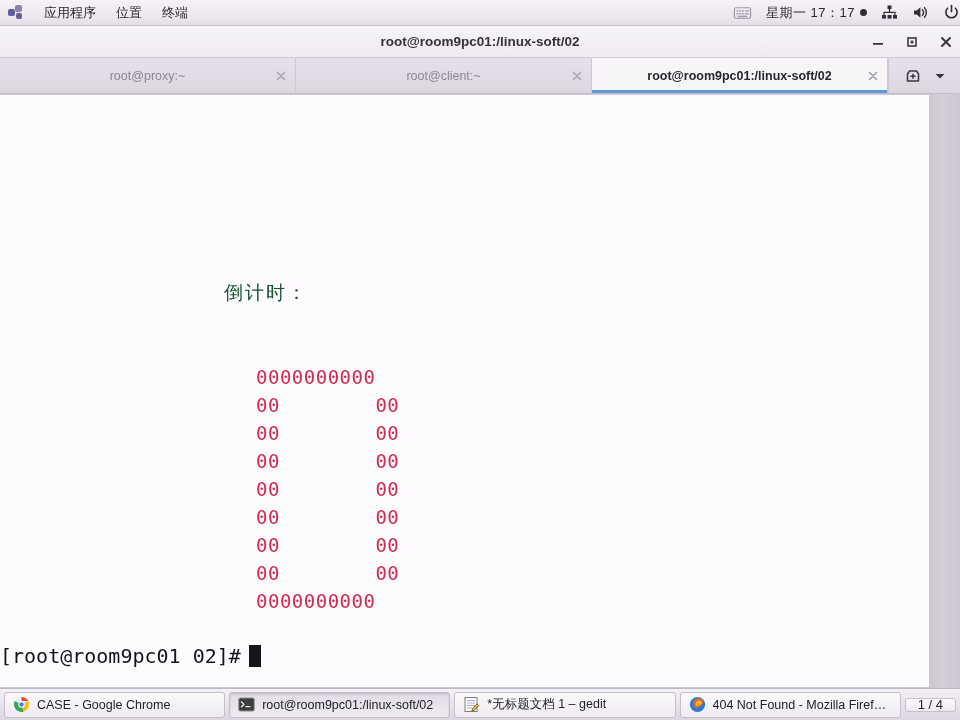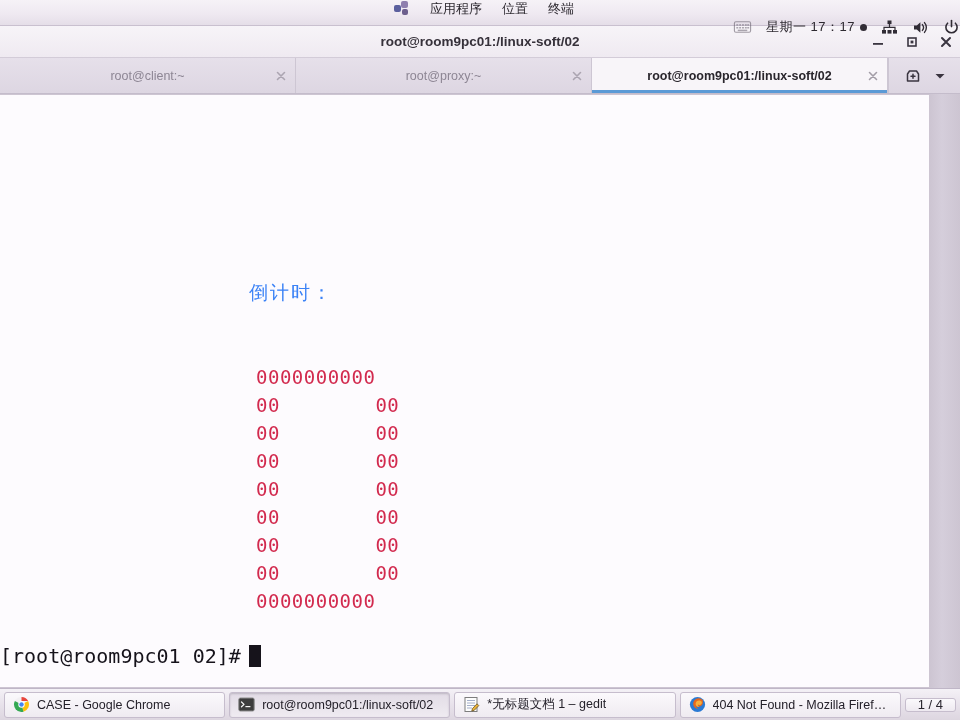--- a/index.html
+++ b/index.html
@@ -11,21 +11,20 @@
   }
 
   
   #top-panel {
     position: absolute; left: 0; top: 0; width: 960px; height: 26px;
     background: linear-gradient(to bottom, #f6f2f7 0%, #efe9f1 55%, #e5dee8 100%);
     border-bottom: 1px solid #c9c0cf;
     display: flex; align-items: center;
     font-size: 13px; color: #2e2a31;
     z-index: 40;
-    flex-direction: column;
   }
   .panel-menu { display: flex; align-items: center; gap: 20px; padding-left: 8px; }
   .panel-menu-item { cursor: default; white-space: nowrap; }
   #apps-icon { width: 16px; height: 16px; position: relative; display: inline-block; vertical-align: middle; }
   #apps-icon i { position: absolute; display: block; border-radius: 2px; }
   #apps-icon i:nth-child(1) { width: 7px; height: 7px; left: 0; top: 4px; background: #5b5f9e; }
   #apps-icon i:nth-child(2) { width: 7px; height: 7px; left: 7px; top: 0px; background: #8f7fae; }
   #apps-icon i:nth-child(3) { width: 6px; height: 6px; left: 8px; top: 8px; background: #6d5f8d; }
 
   #panel-right { margin-left: auto; display: flex; align-items: center; gap: 14px; }
@@ -94,21 +93,21 @@
     flex: 1; background: #fdfbfe; position: relative; overflow: hidden;
     font-family: "DejaVu Sans Mono", monospace;
     padding: 6px 0 0 0;
     margin: 1px 1px 1px 0;
   }
   #scroll-gutter { width: 30px; background: linear-gradient(to right,#cdc5d2 0%, #d5cedb 40%, #cdc5d2 100%); position: relative; }
 
   #cn-heading {
     position: absolute; left: 224px; top: 185px;
     font-family: "DejaVu Sans", sans-serif;
-    font-size: 19px; color: #3b82f6; letter-spacing: 2px; white-space: pre; margin-left: 25px;
+    font-size: 19px; color: #14532d; letter-spacing: 2px; white-space: pre;
   }
   #ascii-art {
     position: absolute; left: 256px; top: 268px;
     font-family: "DejaVu Sans Mono", monospace;
     font-size: 19px; line-height: 28px;
     color: #d22a4e; white-space: pre; letter-spacing: .5px;
   }
   #prompt-line {
     position: absolute; left: 0px; top: 549px;
     font-family: "DejaVu Sans Mono", monospace;
@@ -223,27 +222,27 @@
         <svg width="16" height="16" viewBox="0 0 16 16">
             <path d="M4 4 L12 12 M12 4 L4 12" stroke="#3a3540" stroke-width="2" stroke-linecap="round"></path>
           </svg>
       </span>
     </div>
   </div>
 
 
   <div id="tab-bar">
     <div class="tab">
-      <span class="tab-label">root@client:~</span>
+      <span class="tab-label">root@proxy:~</span>
       <svg class="tab-close" viewBox="0 0 12 12">
           <path d="M2.5 2.5 L9.5 9.5 M9.5 2.5 L2.5 9.5" stroke="#6b6472" stroke-width="1.6" stroke-linecap="round"></path>
         </svg>
     </div>
     <div class="tab">
-      <span class="tab-label">root@proxy:~</span>
+      <span class="tab-label">root@client:~</span>
       <svg class="tab-close" viewBox="0 0 12 12">
           <path d="M2.5 2.5 L9.5 9.5 M9.5 2.5 L2.5 9.5" stroke="#6b6472" stroke-width="1.6" stroke-linecap="round"></path>
         </svg>
     </div>
     <div class="tab active">
       <span class="tab-label">root@room9pc01:/linux-soft/02</span>
       <svg class="tab-close" viewBox="0 0 12 12">
           <path d="M2.5 2.5 L9.5 9.5 M9.5 2.5 L2.5 9.5" stroke="#6b6472" stroke-width="1.6" stroke-linecap="round"></path>
         </svg>
     </div>

